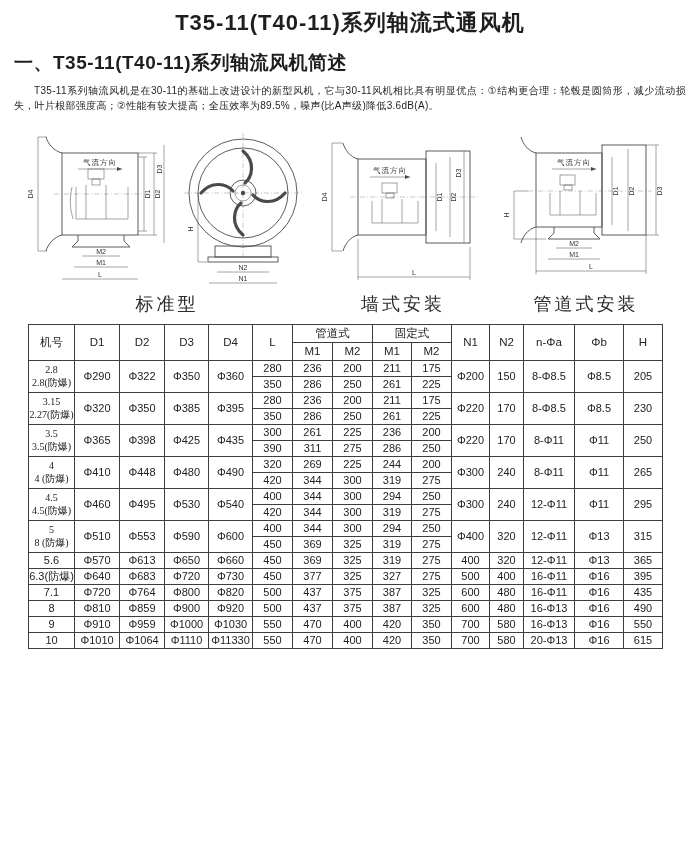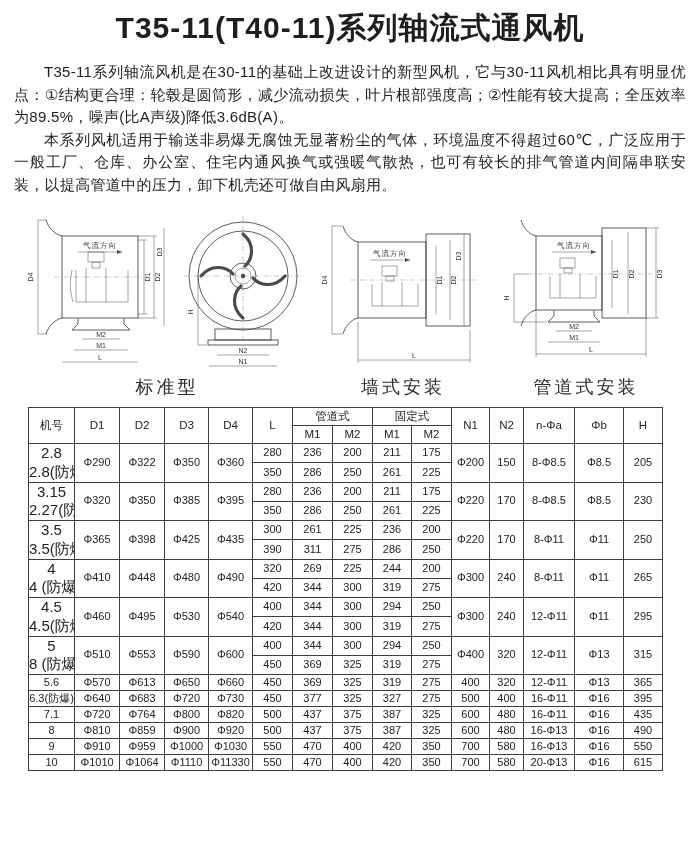--- a/index.html
+++ b/index.html
@@ -1,22 +1,22 @@
 <!DOCTYPE html>
 <html><head>
 <meta charset="utf-8">
 <style>
   html,body{margin:0;padding:0;background:#ffffff;}
   body{width:700px;height:865px;overflow:hidden;
        font-family:"Liberation Sans","DejaVu Sans",sans-serif;color:#1e1e1e;}
   .page{box-sizing:border-box;width:700px;padding:4px 14px 0 14px;}
-  .doc-title{font-size:30px;font-weight:bold;text-align:center;
+  .doc-title{font-size:22px;font-weight:bold;text-align:center;
              margin:4px 0 12px 0;letter-spacing:1px;}
   .sec-heading{font-size:19px;font-weight:bold;margin:6px 0 7px 0;letter-spacing:.5px;}
-  .body-text{font-size:15px;line-height:1.5;margin:0;text-align:justify;
+  .body-text{font-size:10px;line-height:1.5;margin:0;text-align:justify;
              text-indent:2em;letter-spacing:.3px;}
   
   .diagram-row{display:flex;justify-content:center;align-items:flex-end;
                margin:6px 0 8px 0;}
   .dgroup{display:flex;flex-direction:column;align-items:center;}
   .dpair{display:flex;align-items:flex-end;}
   .diagram-caption{font-size:18px;color:#2b2b2b;letter-spacing:3px;margin-top:1px;}
   svg .tl{stroke:#4a4a4a;fill:none;stroke-width:.9;}
   svg .tn{stroke:#4a4a4a;fill:none;stroke-width:.5;}
   svg .dim{stroke:#5a5a5a;fill:none;stroke-width:.55;}
@@ -26,31 +26,31 @@
   svg .blade{stroke:#4a4a4a;fill:none;stroke-width:3.2;stroke-linecap:round;}
   
   table.dim-table{border-collapse:collapse;table-layout:fixed;width:634px;
                   margin:2px 0 0 14px;}
   table.dim-table th,table.dim-table td{
       border:1px solid #3d3d3d;text-align:center;vertical-align:middle;
       font-size:11px;font-weight:normal;padding:0;height:15px;line-height:1.05;
       overflow:hidden;white-space:nowrap;color:#222;}
   table.dim-table thead th{height:17px;font-size:11.5px;}
   td.model{font-size:9px;}
-  td.model div{font-size:15px;line-height:1.25;}
+  td.model div{font-size:10px;line-height:1.25;font-family:Liberation Serif, serif;}
 </style>
 </head>
 <body>
 
 <div class="page">
 
   <h1 class="doc-title">T35-11(T40-11)系列轴流式通风机</h1>
 
+  <div class="sec-heading">一、T35-11(T40-11)系列轴流风机简述</div>
   <p class="body-text">T35-11系列轴流风机是在30-11的基础上改进设计的新型风机，它与30-11风机相比具有明显优点：①结构更合理：轮毂是圆筒形，减少流动损失，叶片根部强度高；②性能有较大提高；全压效率为89.5%，噪声(比A声级)降低3.6dB(A)。</p>
-  <p class="body-text">本系列风机适用于输送非易爆无腐蚀无显著粉尘的气体，环境温度不得超过60℃，广泛应用于一般工厂、仓库、办公室、住宅内通风换气或强暖气散热，也可有较长的排气管道内间隔串联安装，以提高管道中的压力，卸下机壳还可做自由风扇用。</p>
 
 
   <div class="diagram-row">
 
     <div class="dgroup">
       <div class="dpair">
 
         <svg width="152" height="162" viewBox="0 0 152 162">
           <path class="tl" d="M46,24 C38,22 32,15 30,8"></path>
           <path class="tl" d="M46,106 C38,108 32,115 30,122"></path>

